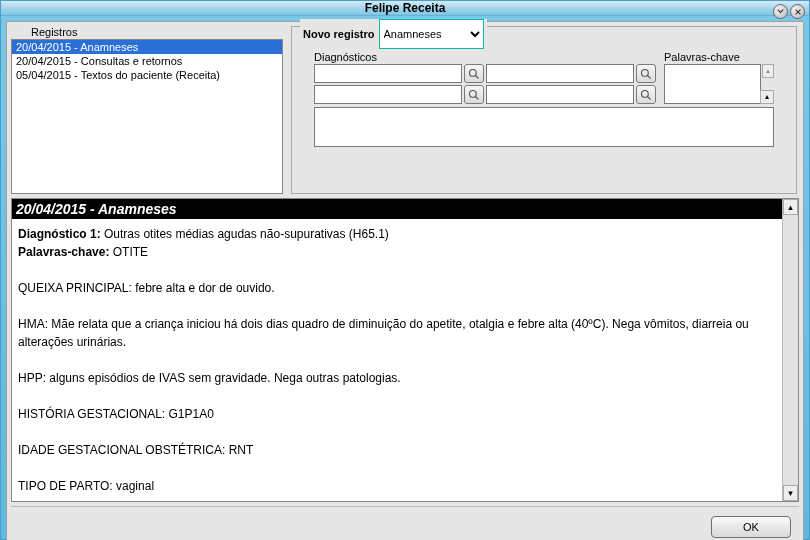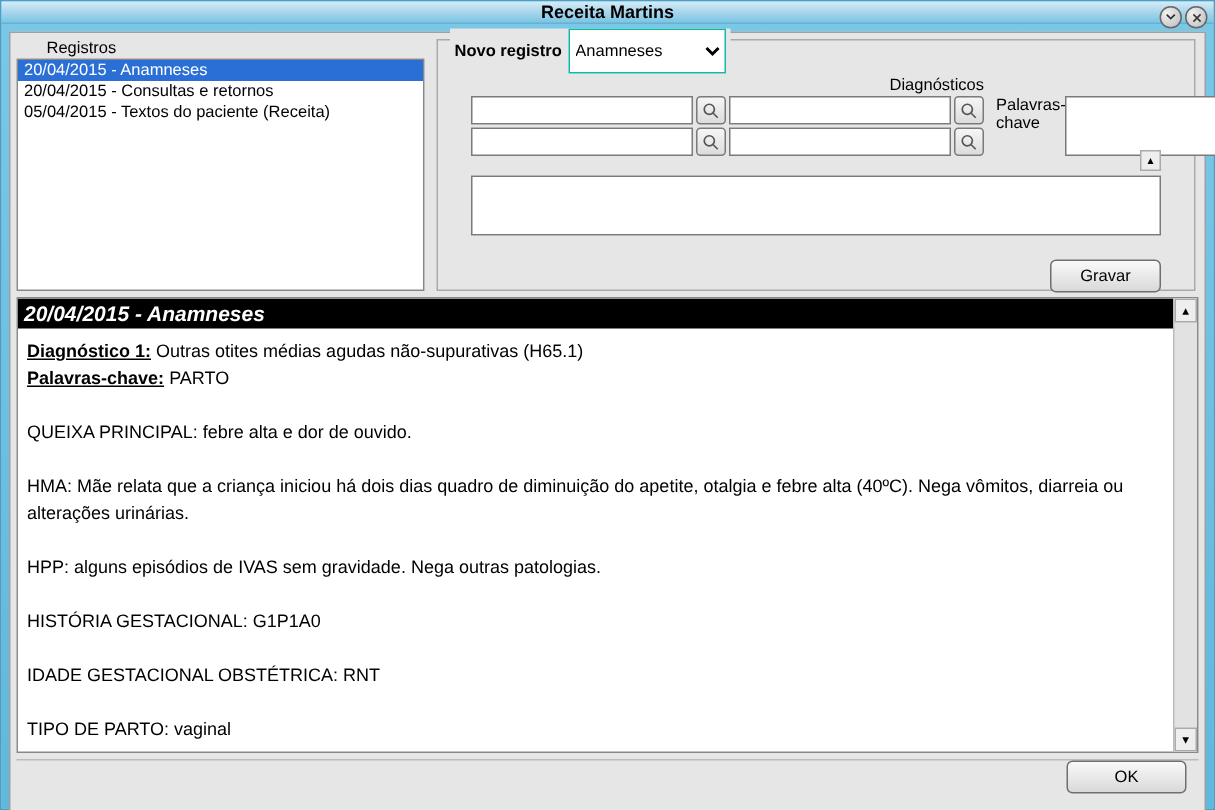--- a/index.html
+++ b/index.html
@@ -92,21 +92,21 @@
     color: #fff;
   }
   .novo-registro {
     flex: 1;
     border: 1px solid #aaa;
     background: #e6e6e6;
     position: relative;
     padding: 22px;
     display: flex;
     flex-direction: column;
-    gap: 10px;
+    gap: 0;
   }
   .nr-legend {
     position: absolute;
     top: -8px;
     left: 8px;
     background: #e6e6e6;
     padding: 0 3px;
     font-weight: bold;
     font-size: 11px;
     display: flex;
@@ -122,21 +122,20 @@
   }
   .diag-row {
     display: flex;
     gap: 8px;
     margin-top: 2px;
   }
   .diag-col {
     flex: 1;
     display: flex;
     flex-direction: column;
-    align-items: flex-end;
   }
   .diag-label { font-size: 11px; margin-bottom: 1px; }
   .diag-inputs {
     display: flex;
     flex-direction: column;
     gap: 2px;
   }
   .diag-input-row {
     display: flex;
     gap: 2px;
@@ -156,22 +155,21 @@
     background: linear-gradient(to bottom, #f6f6f6, #dcdcdc);
     border-radius: 3px;
     display: flex;
     align-items: center;
     justify-content: center;
     cursor: pointer;
   }
   .palavras-col {
     width: 110px;
     display: flex;
-    flex-direction: row;
-    margin-top: 13px;
+    flex-direction: column;
   }
   .palavras-textarea {
     flex: 1;
     border: 1px solid #7a7a7a;
     background: #fff;
     resize: none;
     height: 40px;
   }
   .pal-scroll {
     display: flex;
@@ -244,21 +242,21 @@
     font-weight: bold;
     font-style: italic;
     font-size: 14px;
     padding: 2px 4px;
   }
   .record-body {
     padding: 6px 6px;
     font-size: 12px;
     line-height: 1.5;
   }
-  .record-body b { font-weight: bold; text-decoration: underline; }
+  .record-body b { font-weight: bold; }
   .record-scroll {
     width: 16px;
     background: #e2e2e2;
     border-left: 1px solid #bbb;
     display: flex;
     flex-direction: column;
     justify-content: space-between;
   }
   .scroll-arrow {
     height: 16px;
@@ -266,33 +264,33 @@
     background: #eee;
     font-size: 9px;
     text-align: center;
     line-height: 14px;
     cursor: pointer;
   }
   .bottom-bar {
     height: 32px;
     display: flex;
     justify-content: flex-end;
-    align-items: flex-start;
+    align-items: flex-end;
     padding-right: 8px;
     background: #e6e6e6;
     border-top: 1px solid #bbb;
   }
   .magnifier-svg { width: 12px; height: 12px; }
 </style>
 </head>
 <body>
 
 <div class="window">
   <div class="titlebar">
-    <span>Receita Martins</span>
+    <span>Felipe Receita</span>
     <div class="titlebar-buttons">
       <div class="titlebar-btn">
         <svg width="9" height="9" viewBox="0 0 10 10">
             <path d="M2 3 L5 6 L8 3" fill="none" stroke="#333" stroke-width="1.3"></path>
           </svg>
       </div>
       <div class="titlebar-btn">
         <svg width="8" height="8" viewBox="0 0 10 10">
             <path d="M2 2 L8 8 M8 2 L2 8" stroke="#333" stroke-width="1.3"></path>
           </svg>
@@ -368,37 +366,34 @@
               </div>
             </div>
           </div>
         </div>
 
         <div class="notes-row">
           <div class="notes-scroll-up">▴</div>
           <textarea class="notes-area" style=""></textarea>
         </div>
 
-        <div class="gravar-row">
-          <button class="btn">Gravar</button>
-        </div>
       </fieldset>
     </div>
 
     <div class="record-view">
       <div class="record-content">
         <div class="record-header">20/04/2015 - Anamneses</div>
         <div class="record-body">
           <div>
             <b>Diagnóstico 1:</b>
             <span>Outras otites médias agudas não-supurativas (H65.1)</span>
           </div>
           <div>
             <b>Palavras-chave:</b>
-            <span>PARTO</span>
+            <span>OTITE</span>
           </div>
           <br>
           <div>QUEIXA PRINCIPAL: febre alta e dor de ouvido.</div><br>
           <div>HMA: Mãe relata que a criança iniciou há dois dias quadro de diminuição do apetite, otalgia e  febre alta (40ºC). Nega vômitos, diarreia ou alterações urinárias.</div><br>
           <div>HPP: alguns episódios de IVAS sem gravidade. Nega outras patologias.</div><br>
           <div>HISTÓRIA GESTACIONAL: G1P1A0</div><br>
           <div>IDADE GESTACIONAL OBSTÉTRICA: RNT</div><br>
           <div>TIPO DE PARTO: vaginal</div>
         </div>
       </div>

